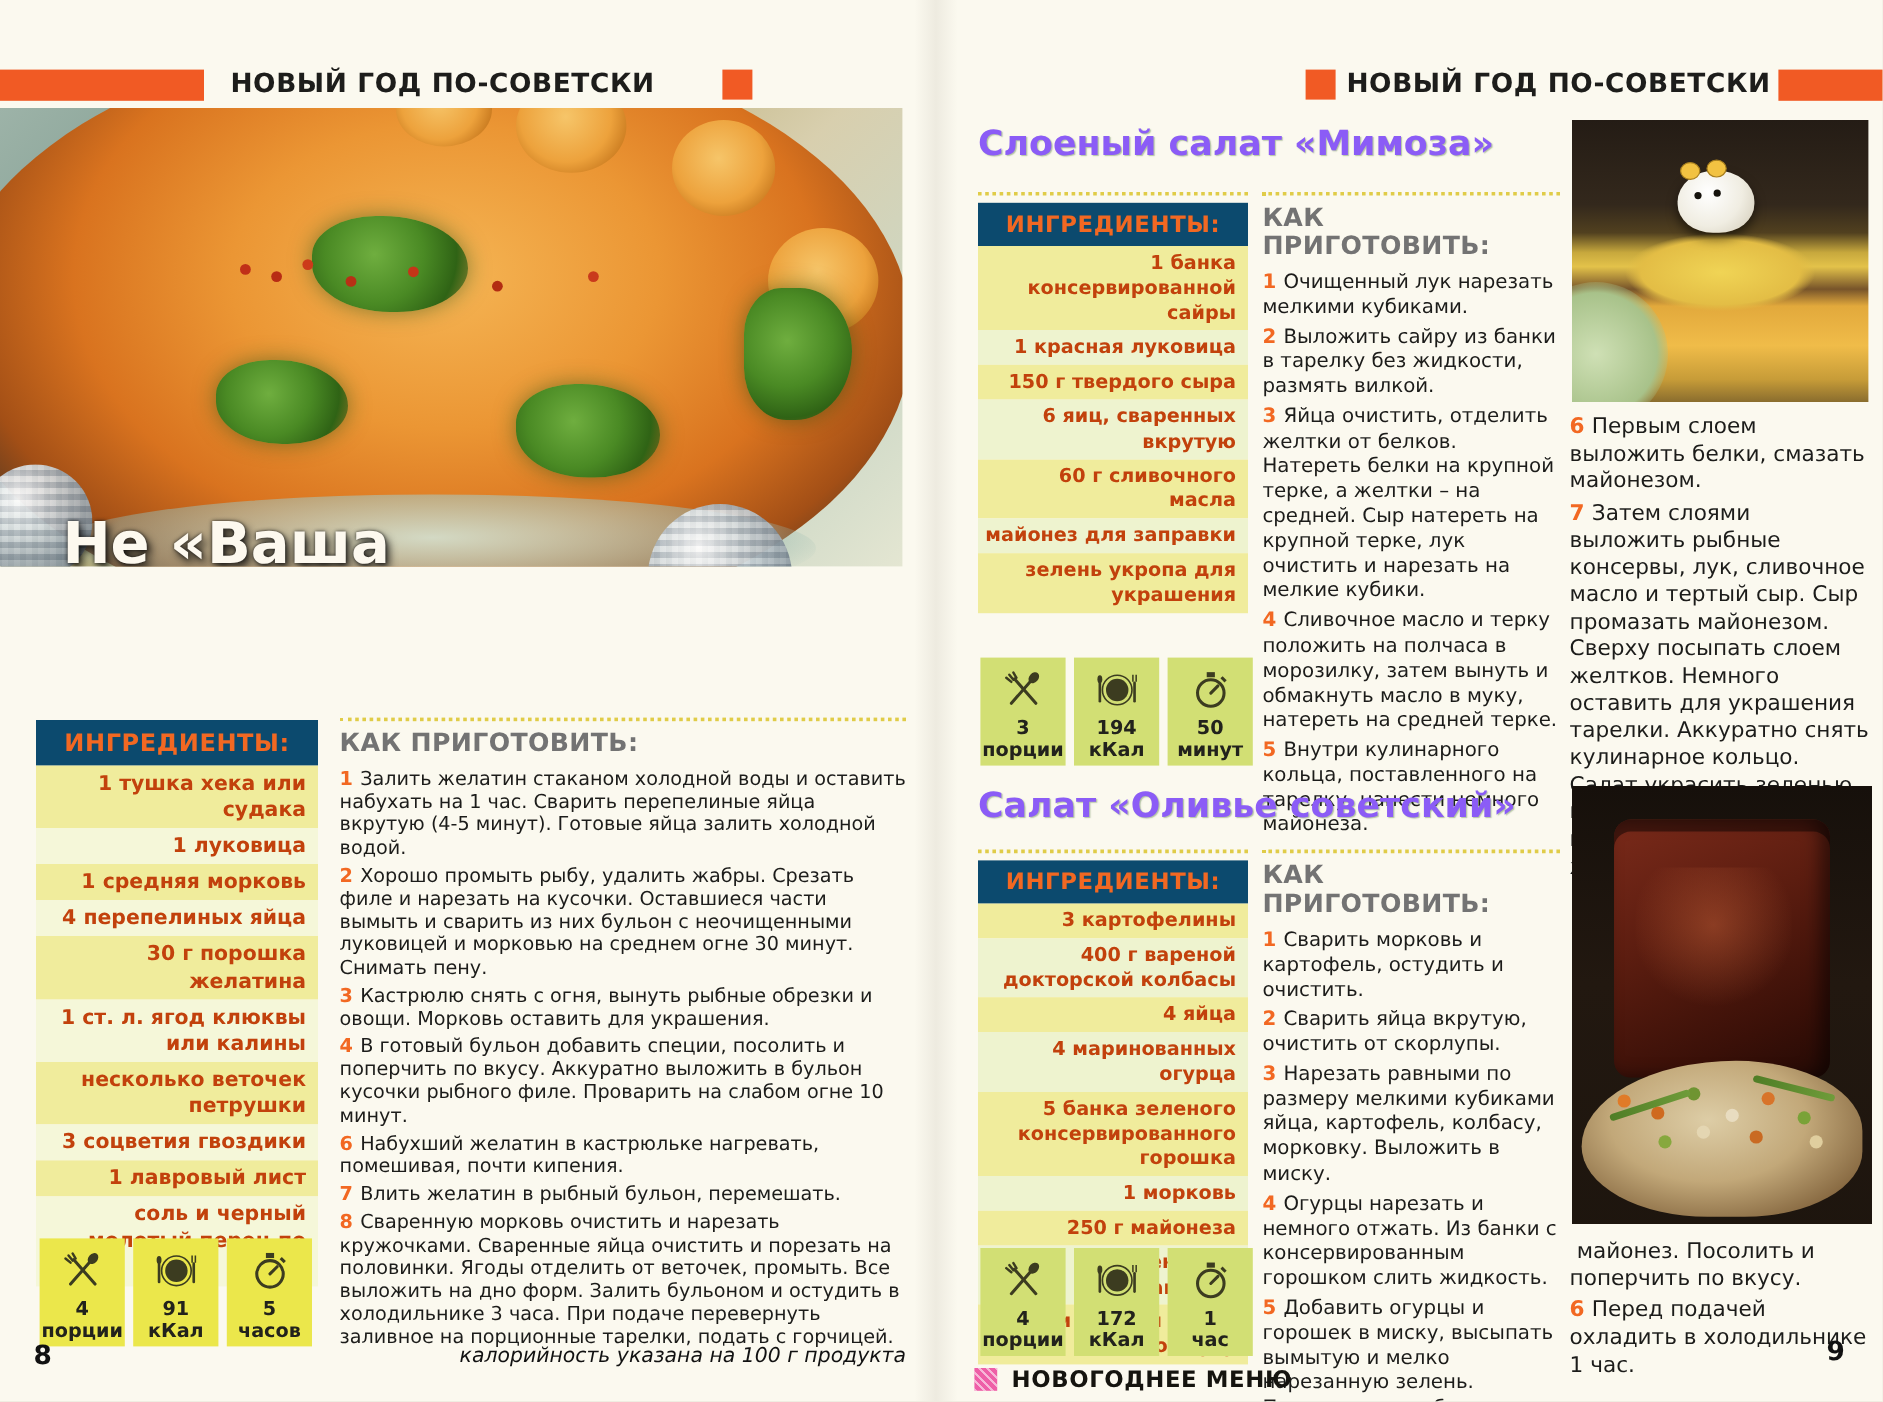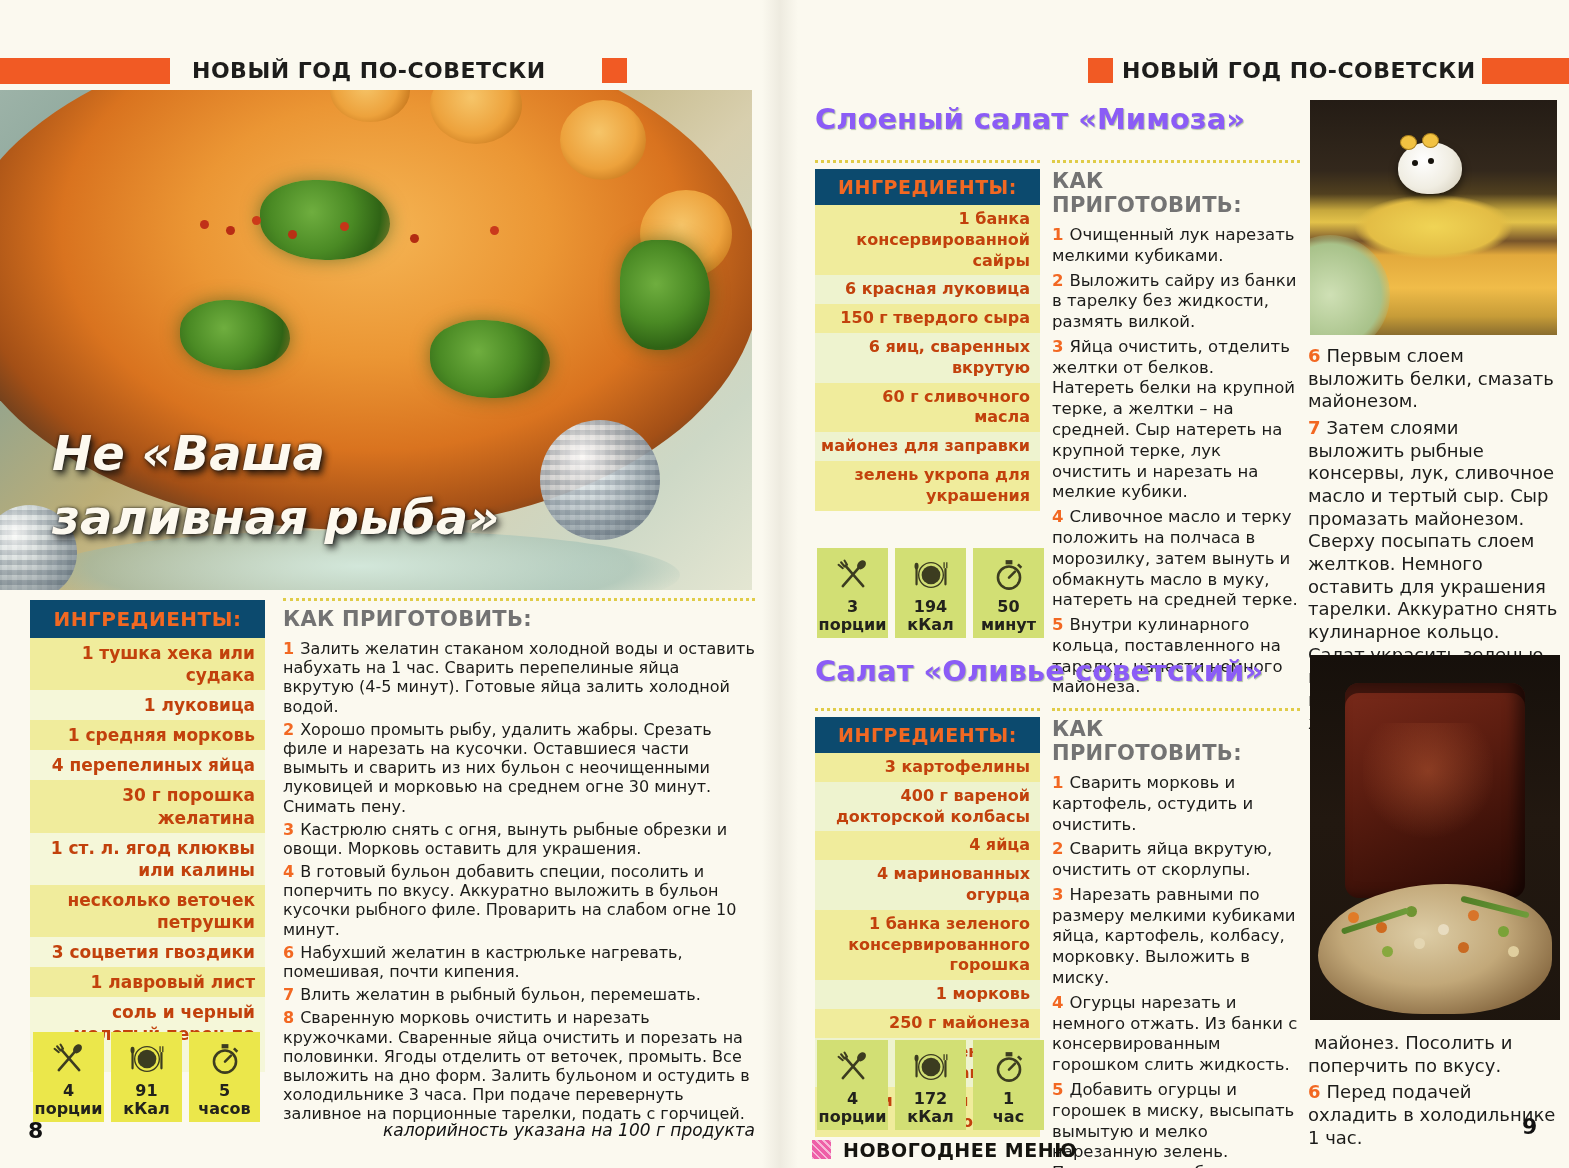--- a/index.html
+++ b/index.html
@@ -7,22 +7,22 @@
           font-family:"DejaVu Sans","Liberation Sans",sans-serif;color:#1c1c1a;}
   .spread::after{content:"";position:absolute;left:762px;top:0;width:36px;height:100%;
           background:linear-gradient(90deg,transparent,rgba(120,110,90,0.10) 50%,transparent);pointer-events:none;}
 
   
   .hdr-bar{position:absolute;height:26px;background:#f15a24;}
   .hdr-sq{position:absolute;width:25px;height:25px;background:#f15a24;}
   .hdr-label{position:absolute;font-weight:bold;font-size:22px;letter-spacing:.5px;color:#1d1d1b;white-space:nowrap;}
 
   
-  .photo-main{position:absolute;left:0;top:90px;width:752px;height:500px;overflow:hidden;
-     background:linear-gradient(135deg,#9db3a8 0%,#86a195 18%,#bcae77 40%,#d8cfae 62%,#cdd8c6 84%,#e4e6d2 100%);font-style:italic;}
+  .photo-main{position:absolute;left:0;top:90px;width:752px;height:382px;overflow:hidden;
+     background:linear-gradient(135deg,#9db3a8 0%,#86a195 18%,#bcae77 40%,#d8cfae 62%,#cdd8c6 84%,#e4e6d2 100%);}
   .aspic{position:absolute;left:-50px;top:-60px;width:810px;height:500px;border-radius:50%;
      background:radial-gradient(ellipse at 52% 40%,#f5b554 0%,#eb9634 30%,#d9731f 52%,#a34f16 68%,#4a3523 80%,#2c261e 88%,rgba(30,26,20,.4) 94%,transparent 100%);}
   .slice{position:absolute;border-radius:50%;background:radial-gradient(circle at 45% 40%,#f6c569 0%,#eda23c 55%,#c97a1f 80%,#8a5514 100%);}
   .parsley{position:absolute;border-radius:45% 60% 50% 55%;
      background:radial-gradient(circle at 40% 40%,#6fae3f 0%,#4a8a24 45%,#2f6315 75%,rgba(30,70,15,.4) 100%);
      box-shadow:0 0 18px rgba(30,80,20,.5);}
   .berries{position:absolute;width:9px;height:9px;border-radius:50%;background:#c03018;
      box-shadow:26px 6px 0 #b82c14,52px -4px 0 #cc3a1a,88px 10px 0 #b83015,140px 2px 0 #c53518,210px 14px 0 #b32c12,290px 6px 0 #c93a1c;}
   .ball{position:absolute;border-radius:50%;
      background:radial-gradient(circle at 35% 30%,rgba(255,255,255,.85) 0%,rgba(210,220,225,.6) 30%,rgba(110,125,135,.75) 75%),
@@ -221,21 +221,21 @@
     <div class="hdr-bar" style="left:1482px;top:58px;width:87px;"></div>
 
     <div class="recipe-title" style="left:815px;top:102px;">Слоеный салат «Мимоза»</div>
 
     <div class="ing-panel" style="left:815px;top:160px;width:225px;">
       <div class="dash"></div>
       <div class="ing-head">ИНГРЕДИЕНТЫ:</div>
       <div class="ing-rows">
 
       <div class="ing-row">1 банка консервированной сайры</div>
-          <div class="ing-row">6 красная луковица</div>
+          <div class="ing-row">1 красная луковица</div>
           <div class="ing-row">150 г твердого сыра</div>
           <div class="ing-row">6 яиц, сваренных вкрутую</div>
           <div class="ing-row">60 г сливочного масла</div>
           <div class="ing-row">майонез для заправки</div>
           <div class="ing-row">зелень укропа для украшения</div>
         </div>
     </div>
 
     <div class="howto" style="left:1052px;top:160px;width:248px;">
       <div class="dash"></div>
@@ -321,21 +321,21 @@
 
     <div class="ing-panel" style="left:815px;top:708px;width:225px;">
       <div class="dash"></div>
       <div class="ing-head">ИНГРЕДИЕНТЫ:</div>
       <div class="ing-rows">
 
       <div class="ing-row">3 картофелины</div>
           <div class="ing-row">400 г вареной докторской колбасы</div>
           <div class="ing-row">4 яйца</div>
           <div class="ing-row">4 маринованных огурца</div>
-          <div class="ing-row">1 банка зеленого консервированного горошка</div>
+          <div class="ing-row">5 банка зеленого консервированного горошка</div>
           <div class="ing-row">1 морковь</div>
           <div class="ing-row">250 г майонеза</div>
           <div class="ing-row">зелень для украшения</div>
           <div class="ing-row">соль и черный перец по вкусу</div>
         </div>
     </div>
 
     <div class="howto" style="left:1052px;top:708px;width:248px;">
       <div class="dash"></div>
       <div class="howto-head">КАК ПРИГОТОВИТЬ:</div>

